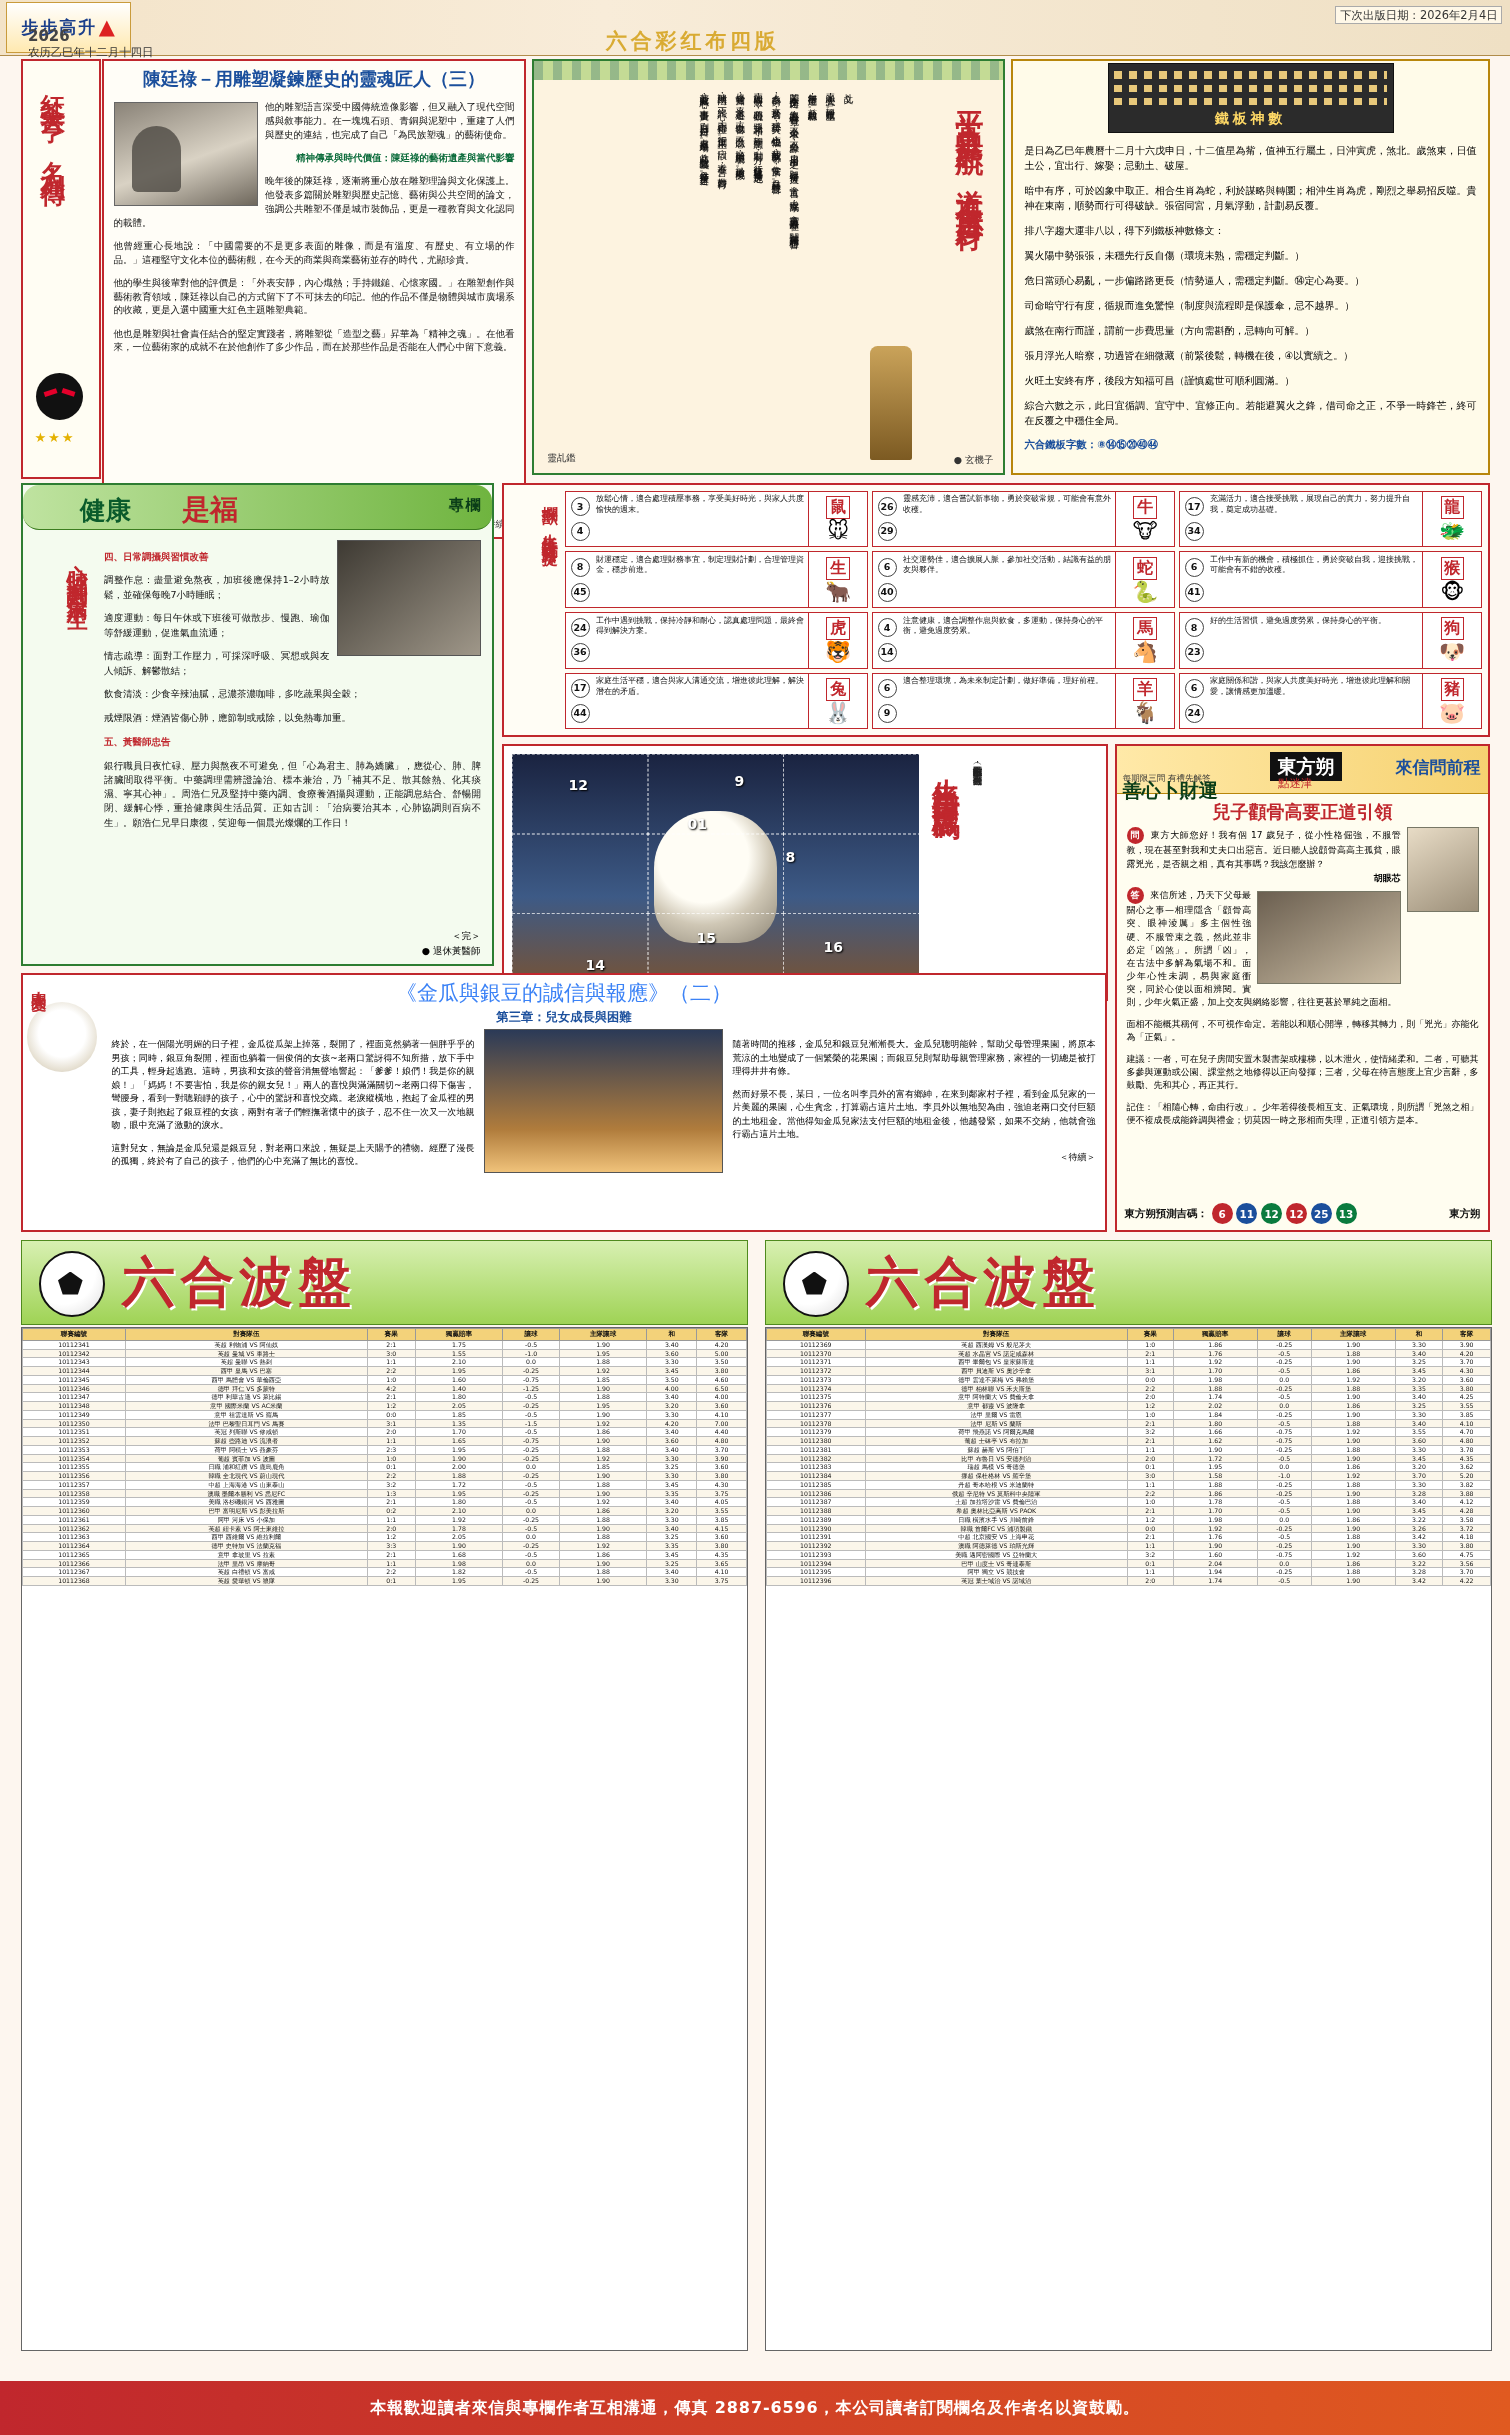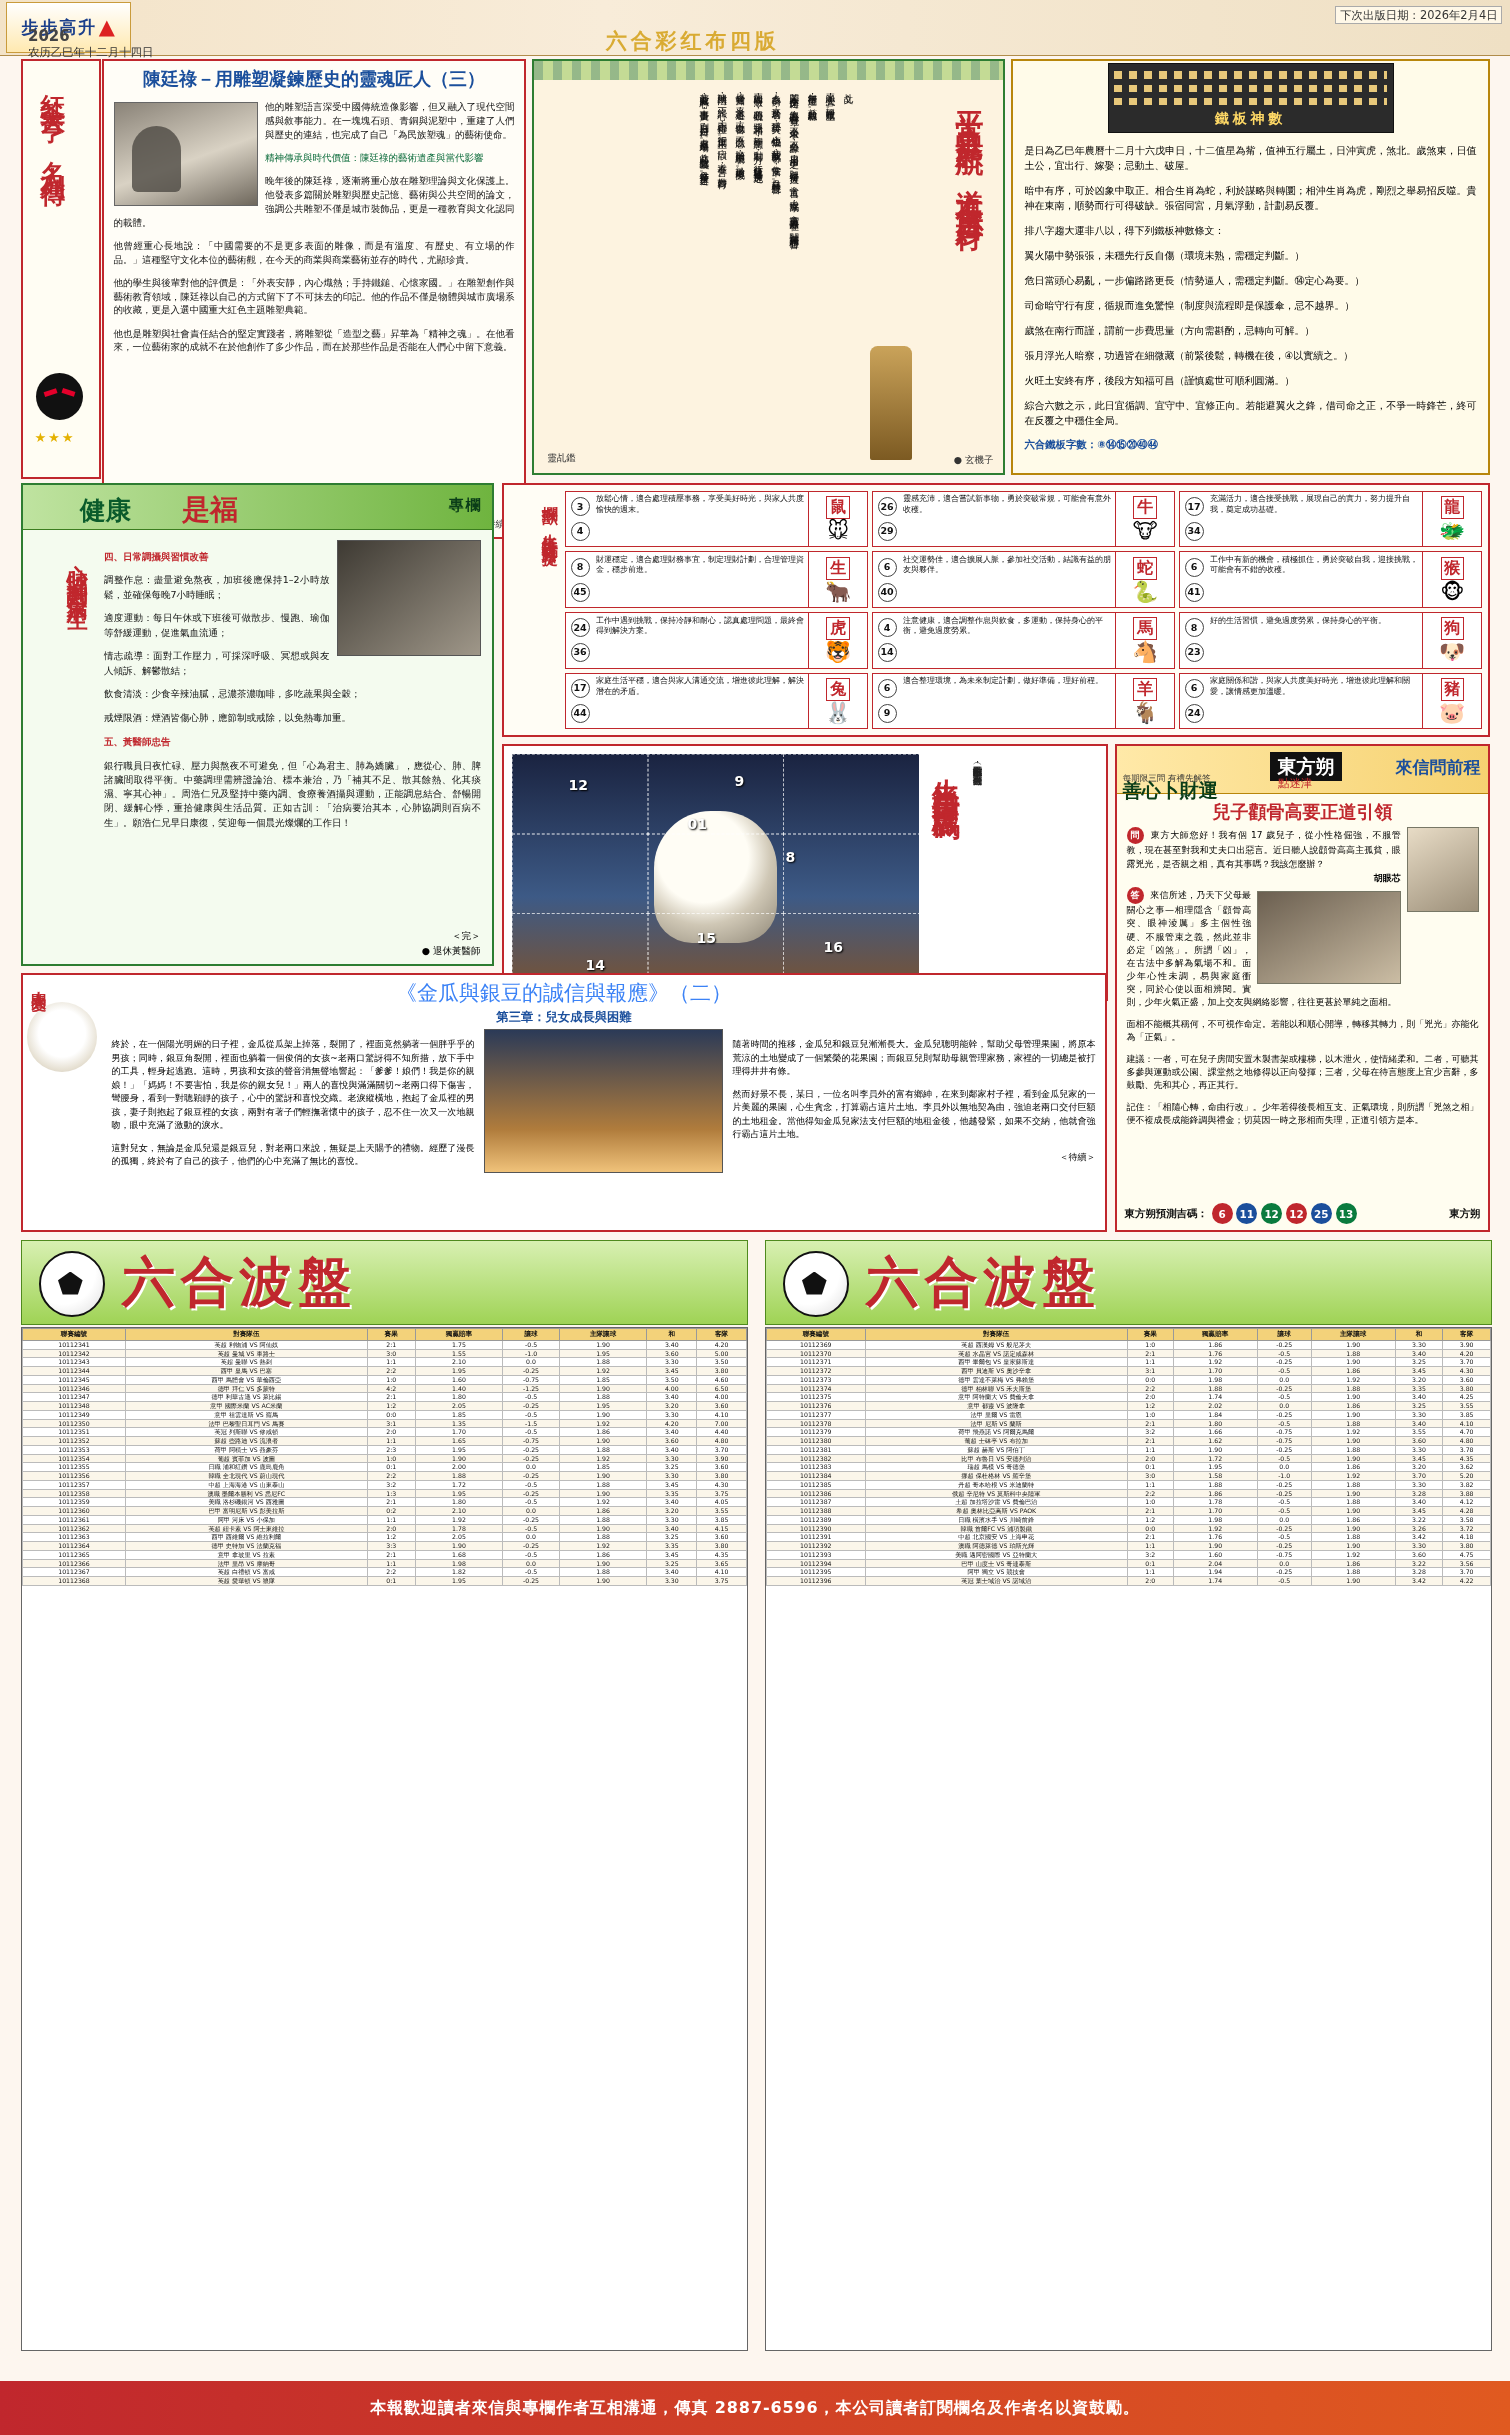--- a/index.html
+++ b/index.html
@@ -24,21 +24,21 @@
   .leftcol{position:absolute;left:21px;top:59px;width:76px;height:416px;border:2.8px double #c0272d;background:#fffdf3;}
   .leftcol .vt{position:absolute;left:13.2px;top:13.2px;font-size:24.6px;font-weight:bold;color:#c0272d;writing-mode:vertical-rl;text-orientation:upright;letter-spacing:7.6px;}
   .mask{position:absolute;left:13.2px;bottom:57px;width:47px;height:47px;border-radius:50%;background:#111;}
   .mask:before{content:"";position:absolute;left:7.6px;top:17px;width:13.2px;height:4.7px;background:#e4002b;transform:rotate(-18deg);}
   .mask:after{content:"";position:absolute;right:7.6px;top:17px;width:13.2px;height:4.7px;background:#e4002b;transform:rotate(18deg);}
   .stars{position:absolute;left:11.4px;bottom:32px;color:#e4b100;font-size:13.2px;letter-spacing:1.9px;}
   
   .art1{left:102px;top:59px;width:424px;height:480px;}
   .art1 h2{margin:5.7px 7.6px 1.9px;font-size:18px;color:#1b4f9c;font-weight:bold;text-align:center;}
   .art1 .body{padding:0 9.5px;font-size:9.5px;line-height:1.45;text-align:justify;color:#111;}
-  .art1 .sub{color:#0b6b3a;font-weight:normal;text-align:left;display:block;margin:3.8px 0 1.9px;}
+  .art1 .sub{color:#0b6b3a;font-weight:bold;text-align:right;display:block;margin:3.8px 0 1.9px;}
   .photo{width:142px;height:102px;float:left;margin:1.9px 7.6px 3.8px 0;background:linear-gradient(160deg,#8a8378,#d9d2c4 55%,#6e675c);border:0.9px solid #666;position:relative;}
   .photo:after{content:"";position:absolute;left:17px;top:23px;width:49px;height:66px;background:#4d4a43;border-radius:24.6px 24.6px 5.7px 5.7px;opacity:.8;}
   .byline{position:absolute;left:9.5px;bottom:5.7px;font-size:9.5px;color:#333;}
   .cont{position:absolute;right:9.5px;bottom:5.7px;font-size:9.5px;color:#333;}
   
   .art2{left:532px;top:59px;width:473px;height:416px;background:#fdf3e0;}
   .art2 .band{position:absolute;left:0;top:0;width:100%;height:19px;background:repeating-linear-gradient(90deg,#2e7d32 0 9.5px,#8bc34a 9.5px 19px);opacity:.5;}
   .art2 .bigv{position:absolute;right:15px;top:28px;font-size:28px;font-weight:bold;color:#c0272d;writing-mode:vertical-rl;text-orientation:upright;letter-spacing:5.7px;}
   .art2 .cols{position:absolute;left:9.5px;top:24.6px;width:312px;height:379px;display:flex;flex-direction:row-reverse;gap:3.8px;}
   .art2 .cols div{writing-mode:vertical-rl;text-orientation:upright;font-size:9.5px;line-height:1.5;color:#111;letter-spacing:0.9px;}
@@ -47,21 +47,21 @@
   
   .art3{left:1011px;top:59px;width:479px;height:416px;background:#fffbe9;}
   .art3 h2{margin:7.6px 0 3.8px;text-align:center;font-size:23px;font-weight:bold;color:#c0272d;letter-spacing:2.8px;}
   .abacus{margin:1.9px auto 5.7px;width:284px;height:68px;background:#2b2b2b;border:1.9px solid #111;position:relative;}
   .abacus .row{position:absolute;left:5.7px;right:5.7px;height:7.6px;background:repeating-linear-gradient(90deg,#e8c87a 0 7.6px,transparent 7.6px 15px);}
   .abacus .lbl{position:absolute;left:0;right:0;bottom:3.8px;text-align:center;color:#ffd966;font-weight:bold;font-size:14px;letter-spacing:3.8px;}
   .art3 .body{padding:0 11.4px;font-size:10px;line-height:1.5;text-align:justify;}
   .codeline{margin:5.7px 11.4px 0;font-size:10.4px;color:#1b4f9c;font-weight:bold;}
   
   .health{left:21px;top:483px;width:473px;height:483px;background:#f4fbef;}
-  .health .hdr{height:44px;background:linear-gradient(90deg,#bfe3a0,#6fb43f);position:relative;border-bottom:1.9px solid #3b7d1f;}
+  .health .hdr{height:44px;background:linear-gradient(90deg,#bfe3a0,#6fb43f);position:relative;border-bottom:1.9px solid #3b7d1f;border-radius:16px;}
   .health .hdr .t1{position:absolute;left:57px;top:7.6px;font-size:25.6px;font-weight:bold;color:#0a5b2b;}
   .health .hdr .t2{position:absolute;left:159px;top:5.7px;font-size:28px;font-weight:bold;color:#c0272d;}
   .health .hdr .t3{position:absolute;right:9.5px;top:11.4px;font-size:15px;font-weight:bold;color:#0a3d18;letter-spacing:1.9px;}
   .health .vtitle{position:absolute;left:13.2px;top:62px;width:55px;font-size:21px;font-weight:bold;color:#c0272d;writing-mode:vertical-rl;text-orientation:upright;letter-spacing:5.7px;}
   .health .body{position:absolute;left:81px;top:55px;width:377px;font-size:9.5px;line-height:1.5;text-align:justify;color:#111;}
   .health .ph{width:142px;height:114px;float:right;margin:0 0 3.8px 7.6px;background:linear-gradient(140deg,#3e3a33,#9f9789);border:0.9px solid #555;}
   .health .foot{position:absolute;right:11.4px;bottom:5.7px;font-size:9.5px;}
   .health .done{position:absolute;right:11.4px;bottom:21px;font-size:9.5px;}
   
   .zod{left:502px;top:483px;width:988px;height:254px;background:#fffdf5;}

